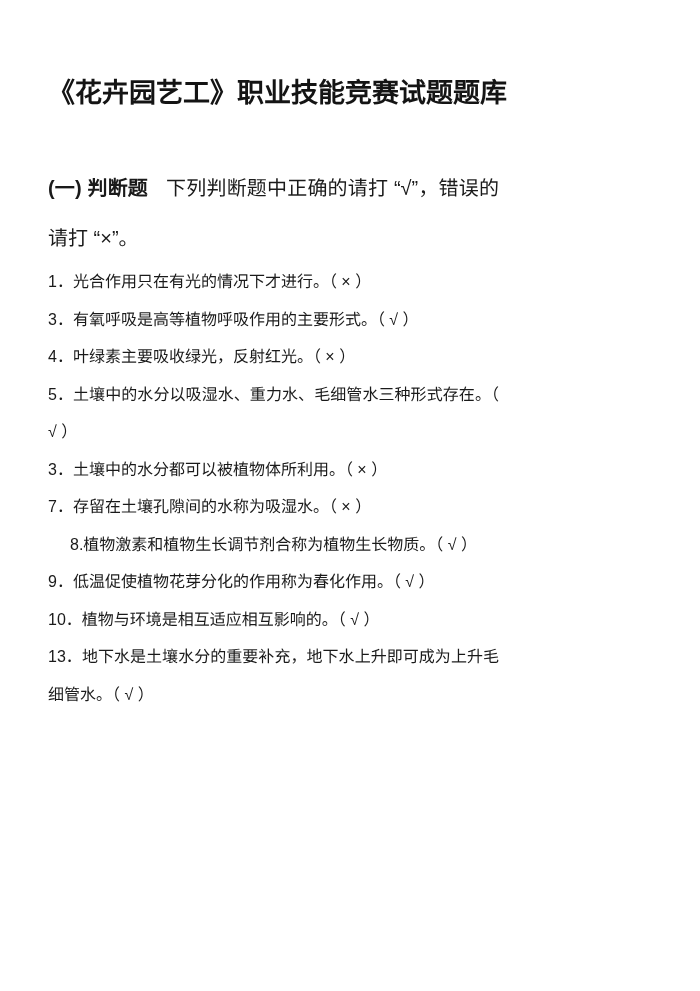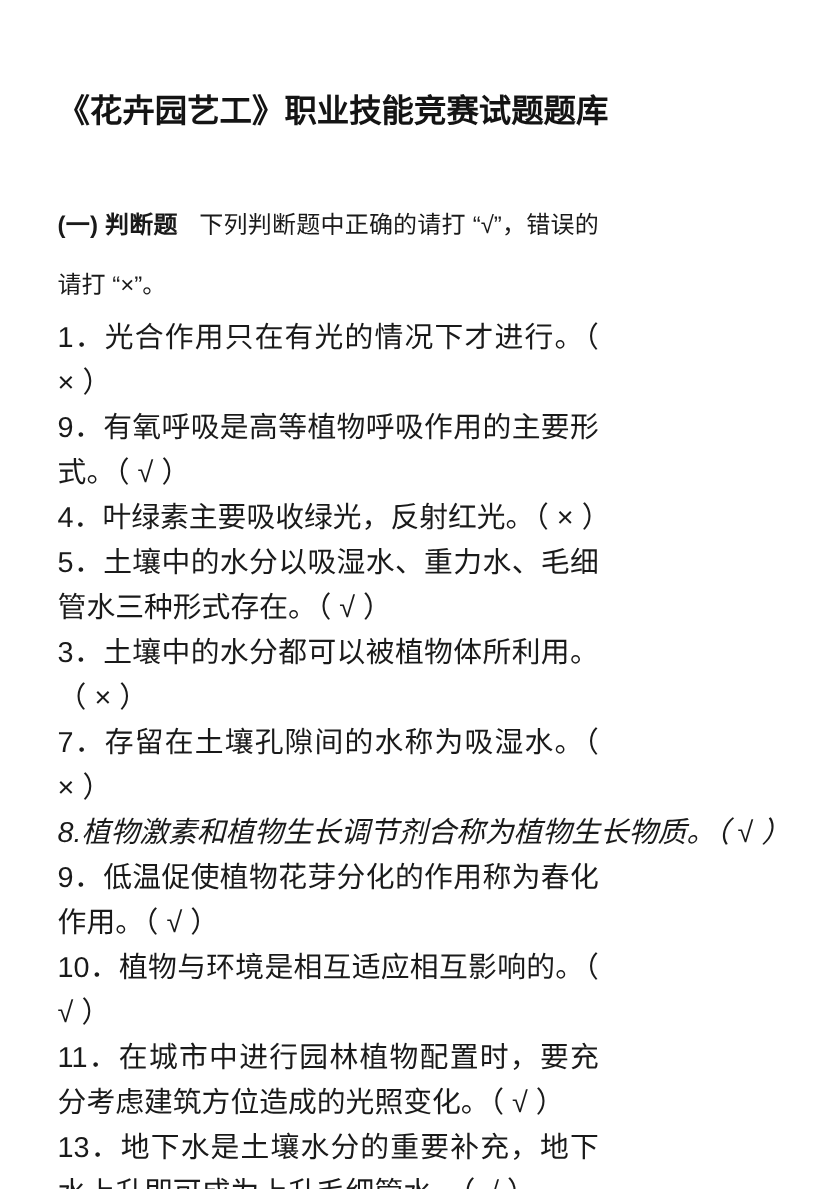--- a/index.html
+++ b/index.html
@@ -37,46 +37,44 @@
     text-align: justify;
   }
   .section-label {
     font-weight: 700;
   }
   .section-instructions {
     margin-left: 0.9em;
     font-weight: 400;
   }
   .q {
-    font-size: 24px;
+    font-size: 16px;
     line-height: 37.5px;
     margin: 0;
     text-align: justify;
     word-break: normal;
   }
   .q.one-line {
     white-space: nowrap;   
-    text-align: right;
-    font-style: italic;
+    text-align: center;
   }
 </style>
 </head>
 <body>
 
 <main class="page">
 
   <h1 class="doc-title">《花卉园艺工》职业技能竞赛试题题库</h1>
 
   <p class="section-head"><span class="section-label">(一) 判断题</span><span class="section-instructions">下列判断题中正确的请打 “√”，错误的请打 “×”。</span></p>
 
   <p class="q">1．光合作用只在有光的情况下才进行。（ × ）</p>
-  <p class="q">9．有氧呼吸是高等植物呼吸作用的主要形式。（ √ ）</p>
+  <p class="q">3．有氧呼吸是高等植物呼吸作用的主要形式。（ √ ）</p>
   <p class="q">4．叶绿素主要吸收绿光，反射红光。（ × ）</p>
   <p class="q">5．土壤中的水分以吸湿水、重力水、毛细管水三种形式存在。（ √ ）</p>
   <p class="q">3．土壤中的水分都可以被植物体所利用。（ × ）</p>
   <p class="q">7．存留在土壤孔隙间的水称为吸湿水。（ × ）</p>
   <p class="q one-line">8.植物激素和植物生长调节剂合称为植物生长物质。（ √ ）</p>
   <p class="q">9．低温促使植物花芽分化的作用称为春化作用。（ √ ）</p>
   <p class="q">10．植物与环境是相互适应相互影响的。（ √ ）</p>
-  <p class="q">11．在城市中进行园林植物配置时，要充分考虑建筑方位造成的光照变化。（ √ ）</p>
   <p class="q">13．地下水是土壤水分的重要补充，地下水上升即可成为上升毛细管水。（ √ ）</p>
 
 </main>
 
 </body></html>

